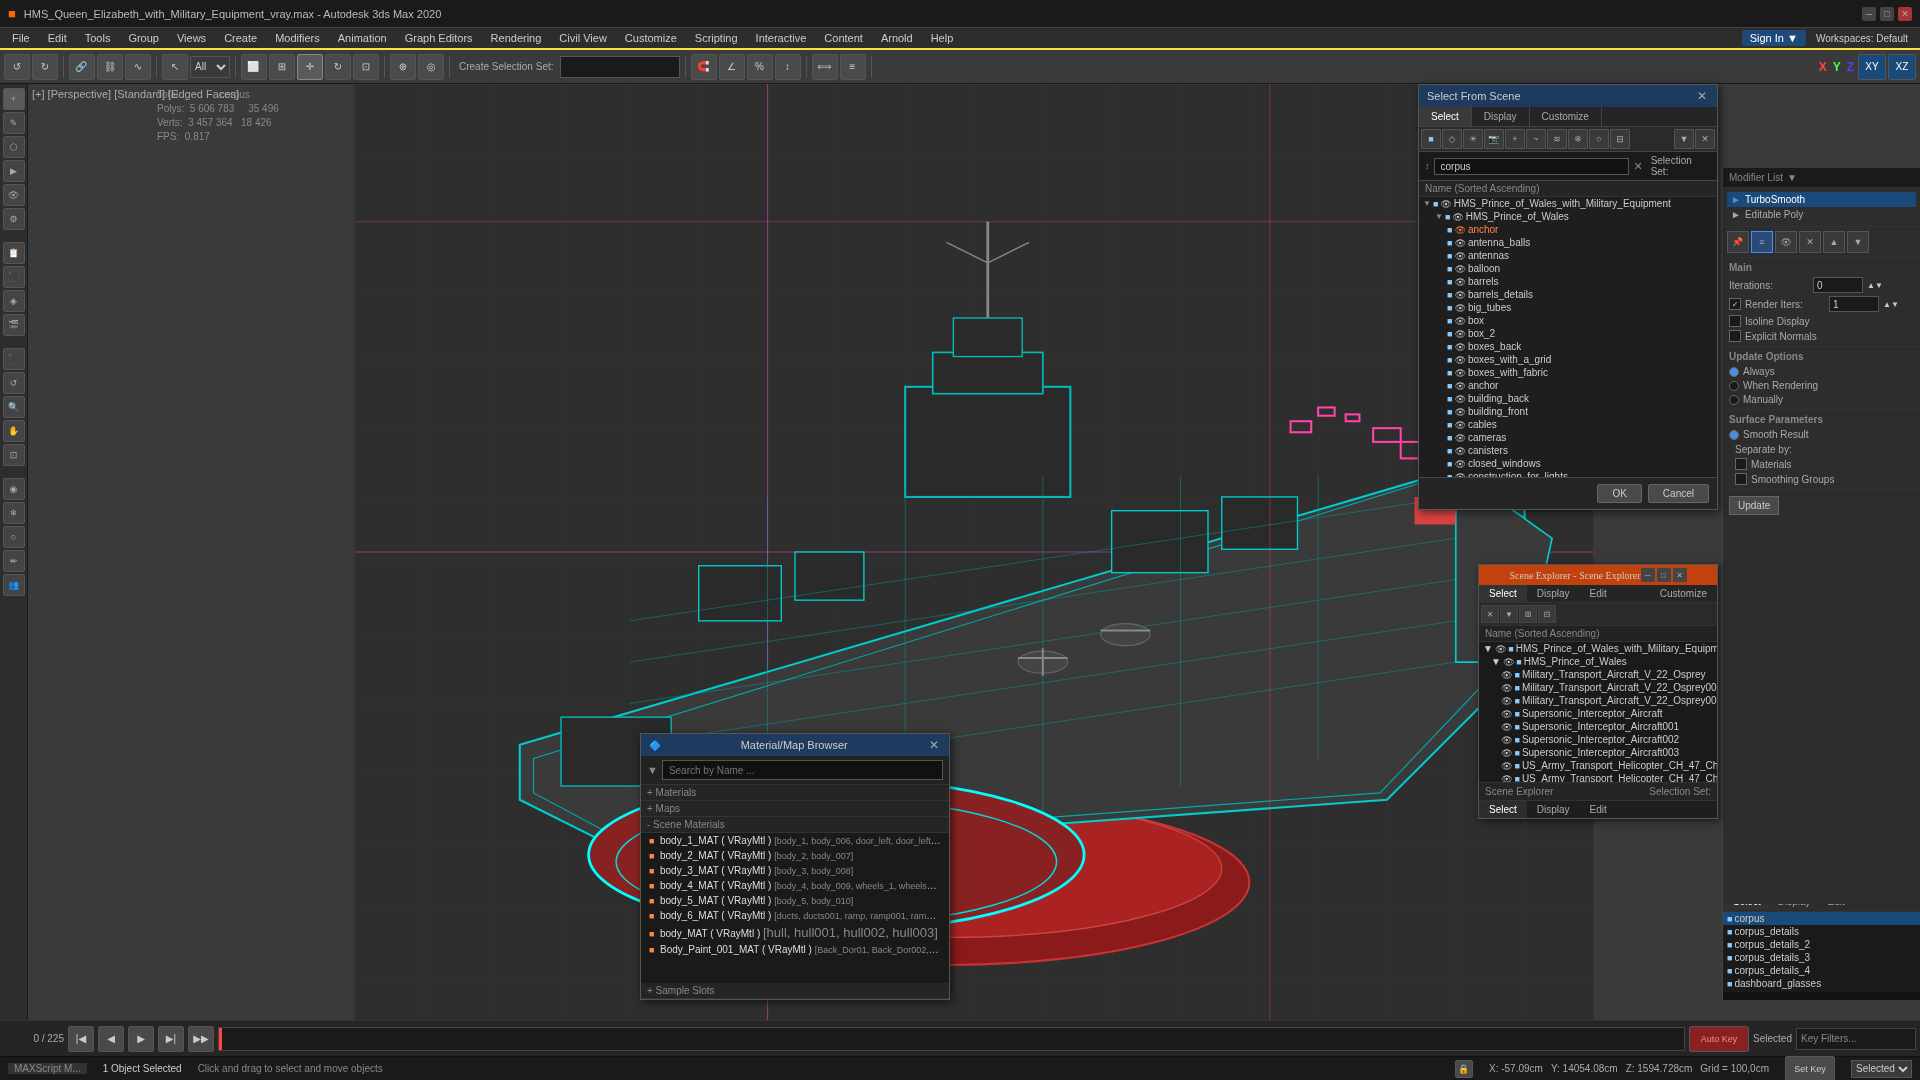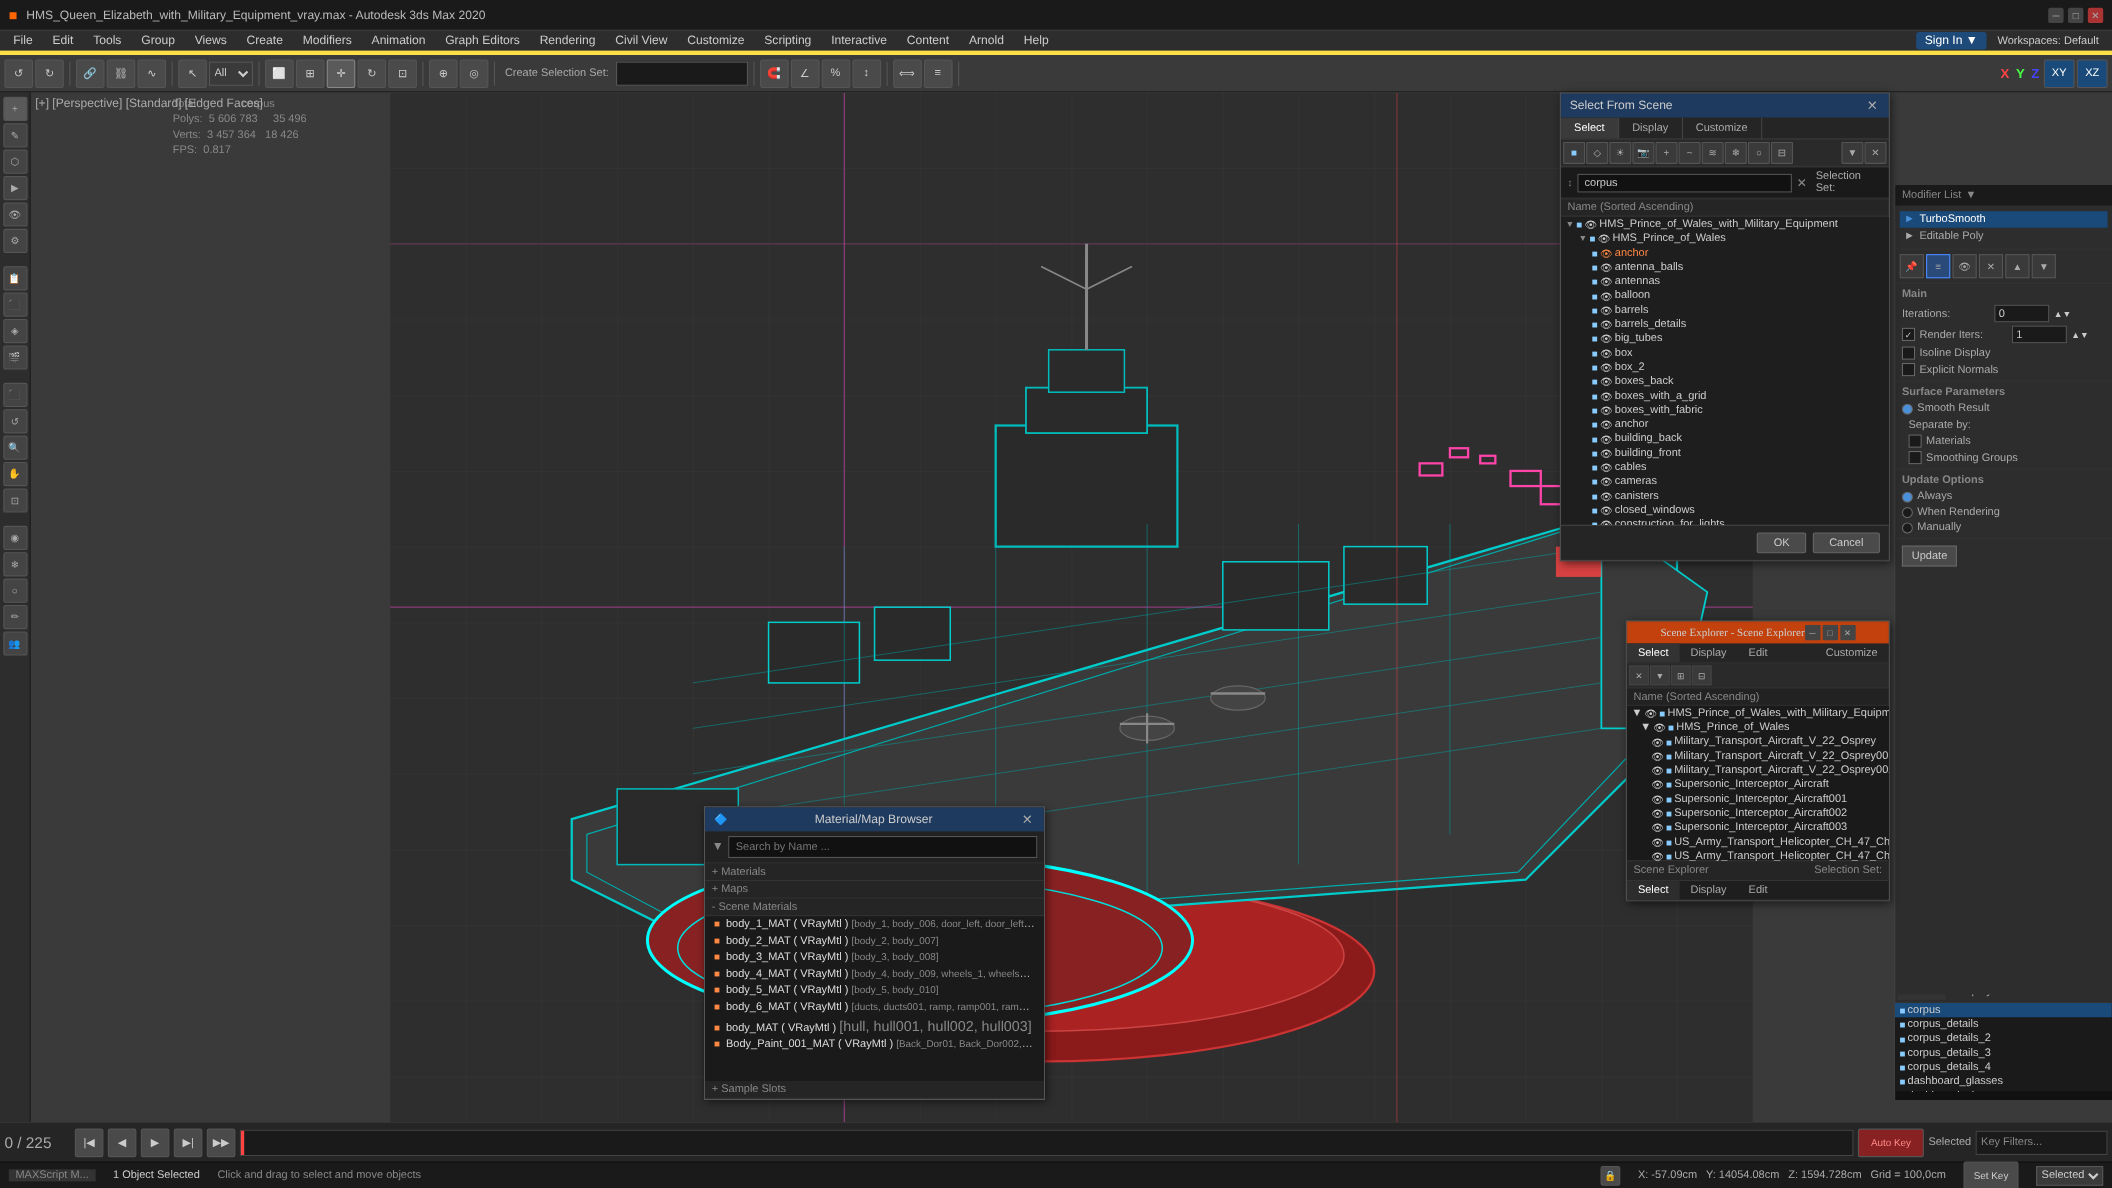--- a/index.html
+++ b/index.html
@@ -36,21 +36,21 @@
       font-size: 9px; color: #aaa;
     }
 
     
     #menu-bar {
       height: 22px;
       background: #2d2d2d;
       display: flex;
       align-items: center;
       padding: 0 4px;
-      border-bottom: 4px solid #fde047;
+      border-bottom: 2px solid #fde047;
       gap: 2px;
     }
     .menu-item {
       padding: 2px 8px;
       cursor: pointer;
       border-radius: 2px;
       font-size: 11px;
       color: #ccc;
     }
 
@@ -878,53 +878,53 @@
         <div class="ts-check"></div>
         <span>Isoline Display</span>
       </div>
       <div class="ts-checkbox" style="margin-top:3px;">
         <div class="ts-check"></div>
         <span>Explicit Normals</span>
       </div>
     </div>
 
     <div class="ts-section">
+      <div class="ts-section-header">Update Options</div>
+      <div class="ts-checkbox">
+        <div class="ts-radio checked"></div>
+        <span>Always</span>
+      </div>
+      <div class="ts-checkbox" style="margin-top:3px;">
+        <div class="ts-radio"></div>
+        <span>When Rendering</span>
+      </div>
+      <div class="ts-checkbox" style="margin-top:3px;">
+        <div class="ts-radio"></div>
+        <span>Manually</span>
+      </div>
+    </div>
+
+    <div class="ts-section">
       <div class="ts-section-header">Surface Parameters</div>
       <div class="ts-checkbox">
         <div class="ts-radio checked"></div>
         <span>Smooth Result</span>
       </div>
       <div style="padding-left:6px; margin-top:4px;">
         <div class="ts-label">Separate by:</div>
         <div class="ts-checkbox" style="margin-top:3px;">
           <div class="ts-check"></div>
           <span>Materials</span>
         </div>
         <div class="ts-checkbox" style="margin-top:3px;">
           <div class="ts-check"></div>
           <span>Smoothing Groups</span>
         </div>
       </div>
     </div>
-
-    <div class="ts-section">
-      <div class="ts-section-header">Update Options</div>
-      <div class="ts-checkbox">
-        <div class="ts-radio checked"></div>
-        <span>Always</span>
-      </div>
-      <div class="ts-checkbox" style="margin-top:3px;">
-        <div class="ts-radio"></div>
-        <span>When Rendering</span>
-      </div>
-      <div class="ts-checkbox" style="margin-top:3px;">
-        <div class="ts-radio"></div>
-        <span>Manually</span>
-      </div>
-    </div>
     <button id="ts-update-btn">Update</button>
   </div>
 </div>
 
 <div id="select-from-scene" style="top: 84px; right: 202px;">
   <div id="sfs-header">
     <span>Select From Scene</span>
     <span class="close-btn">✕</span>
   </div>
   <div id="sfs-tabs">
@@ -1279,21 +1279,21 @@
 <div id="layer-explorer" style="top: auto; bottom: 250px; right: 0px;">
   <div id="le-header">
     <span>Layer Explorer</span>
   </div>
   <div id="le-list">
     <div class="le-item" style="color:#888; font-size:9px;">0 (default)</div>
   </div>
 </div>
 
 <div id="timeline">
-  <div style="font-size:14px; color:#aaa; width:60px; text-align:left;">0 / 225</div>
+  <div style="font-size:10px; color:#aaa; width:60px; text-align:right;">0 / 225</div>
   <div class="tool-btn">|◀</div>
   <div class="tool-btn">◀</div>
   <div class="tool-btn">▶</div>
   <div class="tool-btn">▶|</div>
   <div class="tool-btn">▶▶</div>
   <div id="timeline-bar">
     <div id="timeline-indicator"></div>
   </div>
   <div class="tool-btn" style="background:#882222; color:#ff8888; width:60px; font-size:9px;">Auto Key</div>
   <div style="font-size:10px; color:#aaa;">Selected</div>

